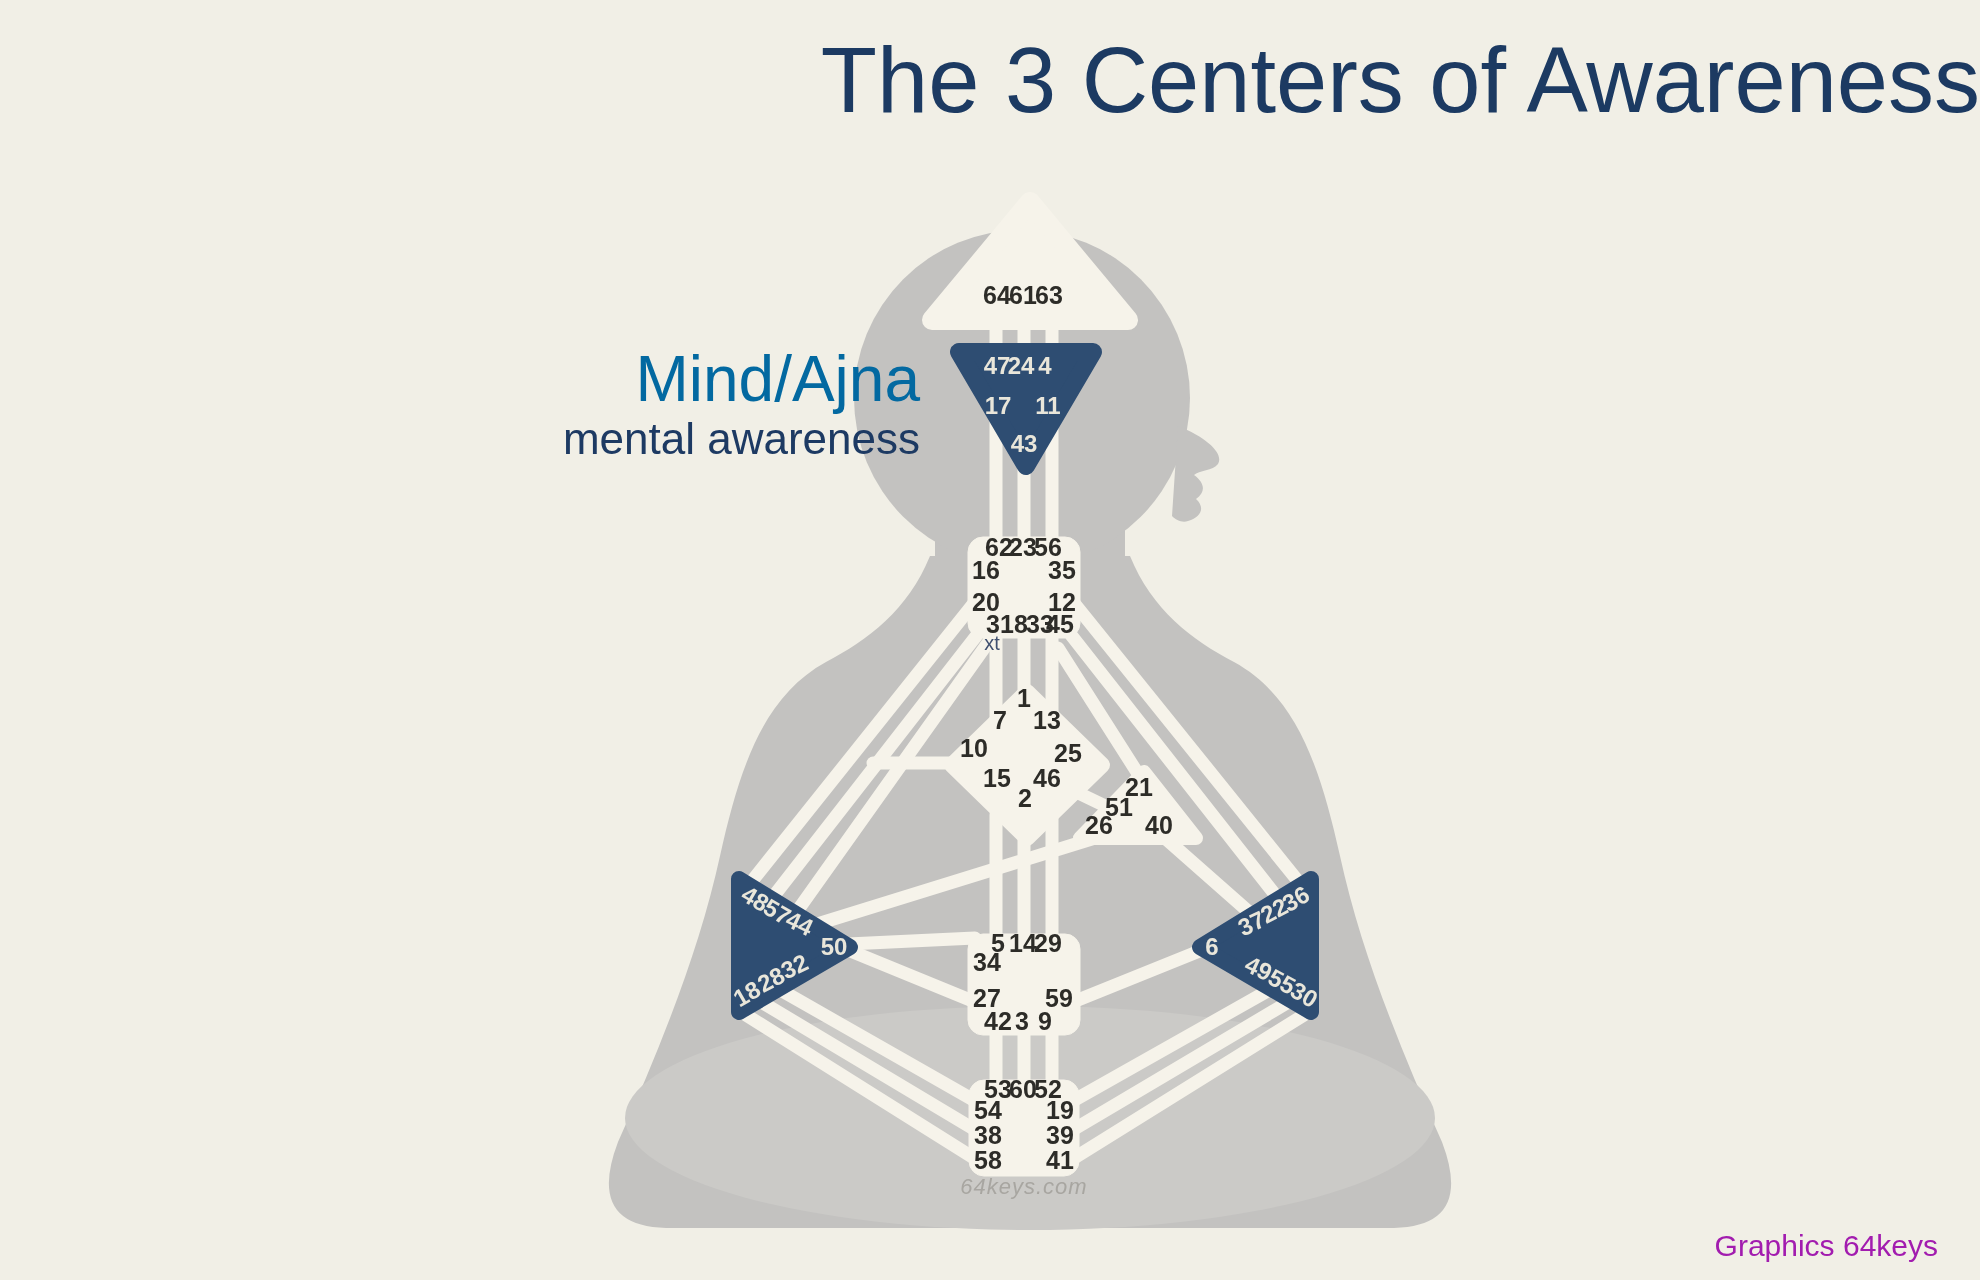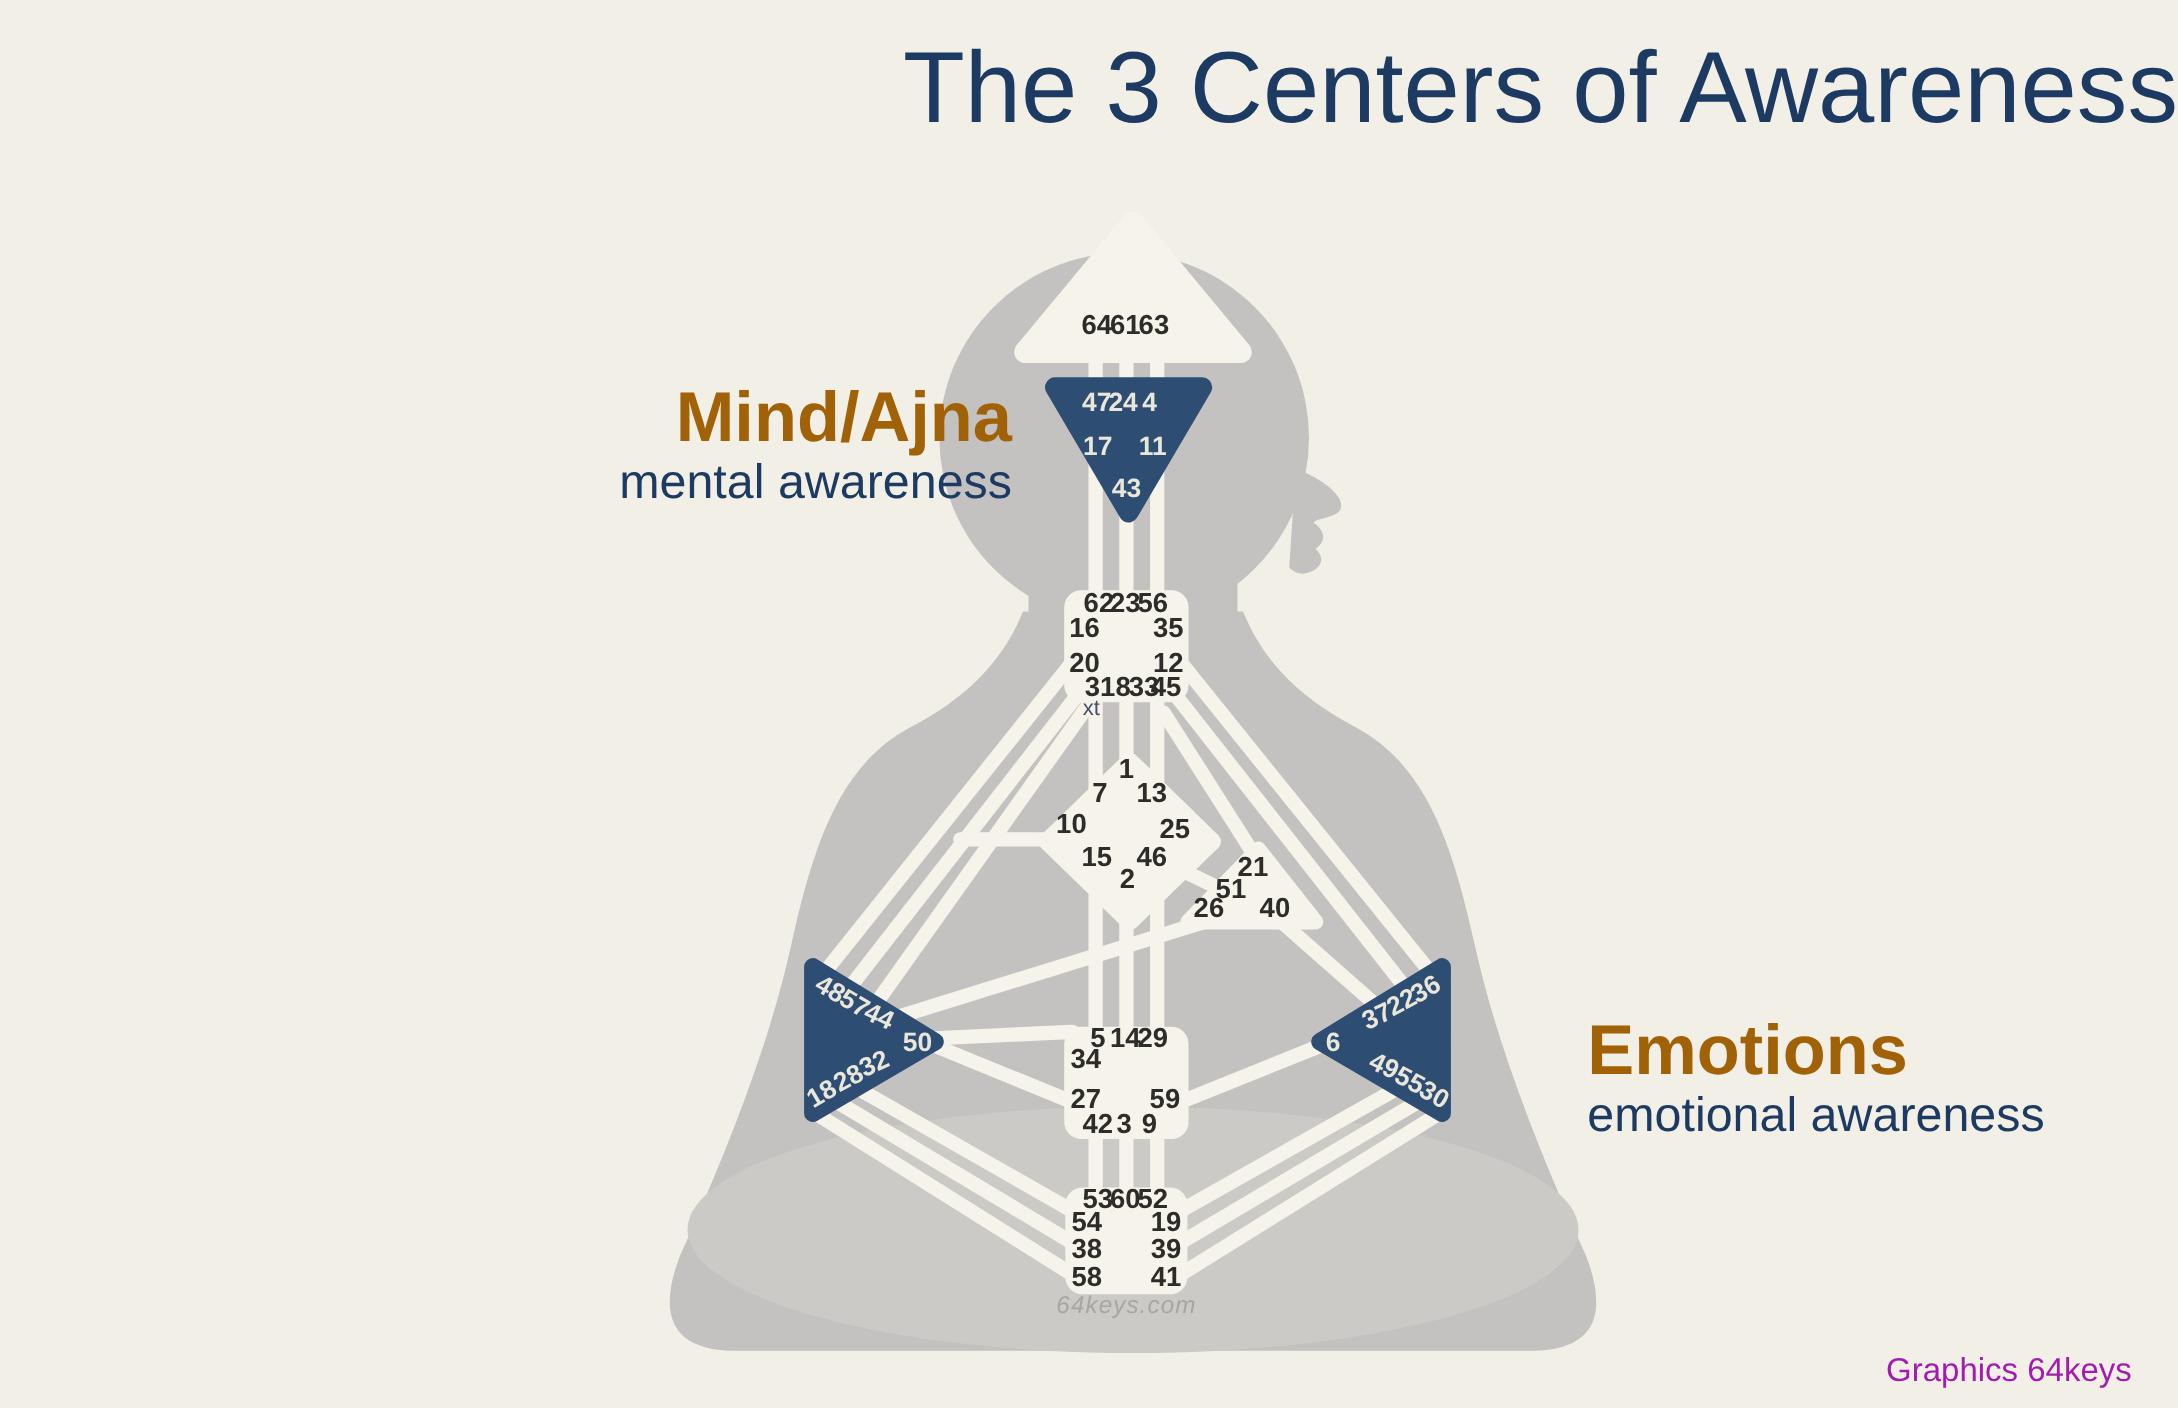--- a/index.html
+++ b/index.html
@@ -13,21 +13,21 @@
   .page-title{
     position:absolute;left:50px;top:28px;width:1930px;
     text-align:right;
     font-size:92px;font-weight:400;
     color:#1c3a62;
     letter-spacing:0px;
   }
   .bodygraph{position:absolute;left:0;top:0;}
   .annot{position:absolute;}
   .annot .gold{
-    font-size:64px;font-weight:bold;color:#a16207;line-height:1.08;
+    font-size:64px;font-weight:normal;color:#0369a1;line-height:1.08;
   }
   .annot .navy{
     font-size:44px;font-weight:400;color:#1d3a63;line-height:1.15;margin-top:0;
   }
   .annot-mind{right:1060px;top:345px;text-align:right;}
   .annot-spleen{left:80px;top:920px;width:580px;text-align:center;}
   .annot-emotions{left:1443px;top:920px;text-align:left;}
   .credit{
     position:absolute;right:42px;bottom:17px;
     font-size:30px;color:#a21caf;
@@ -230,20 +230,16 @@
 
     <text class="watermark" x="1024" y="1194">64keys.com</text>
   </svg>
 
   <div class="annot annot-mind">
     <div class="gold">Mind/Ajna</div>
     <div class="navy">mental awareness</div>
   </div>
 
 
-  <div class="annot annot-emotions">
-    <div class="gold">Emotions</div>
-    <div class="navy">emotional awareness</div>
-  </div>
 
   <div class="credit">Graphics 64keys</div>
 
 </div>
 
 </body></html>

